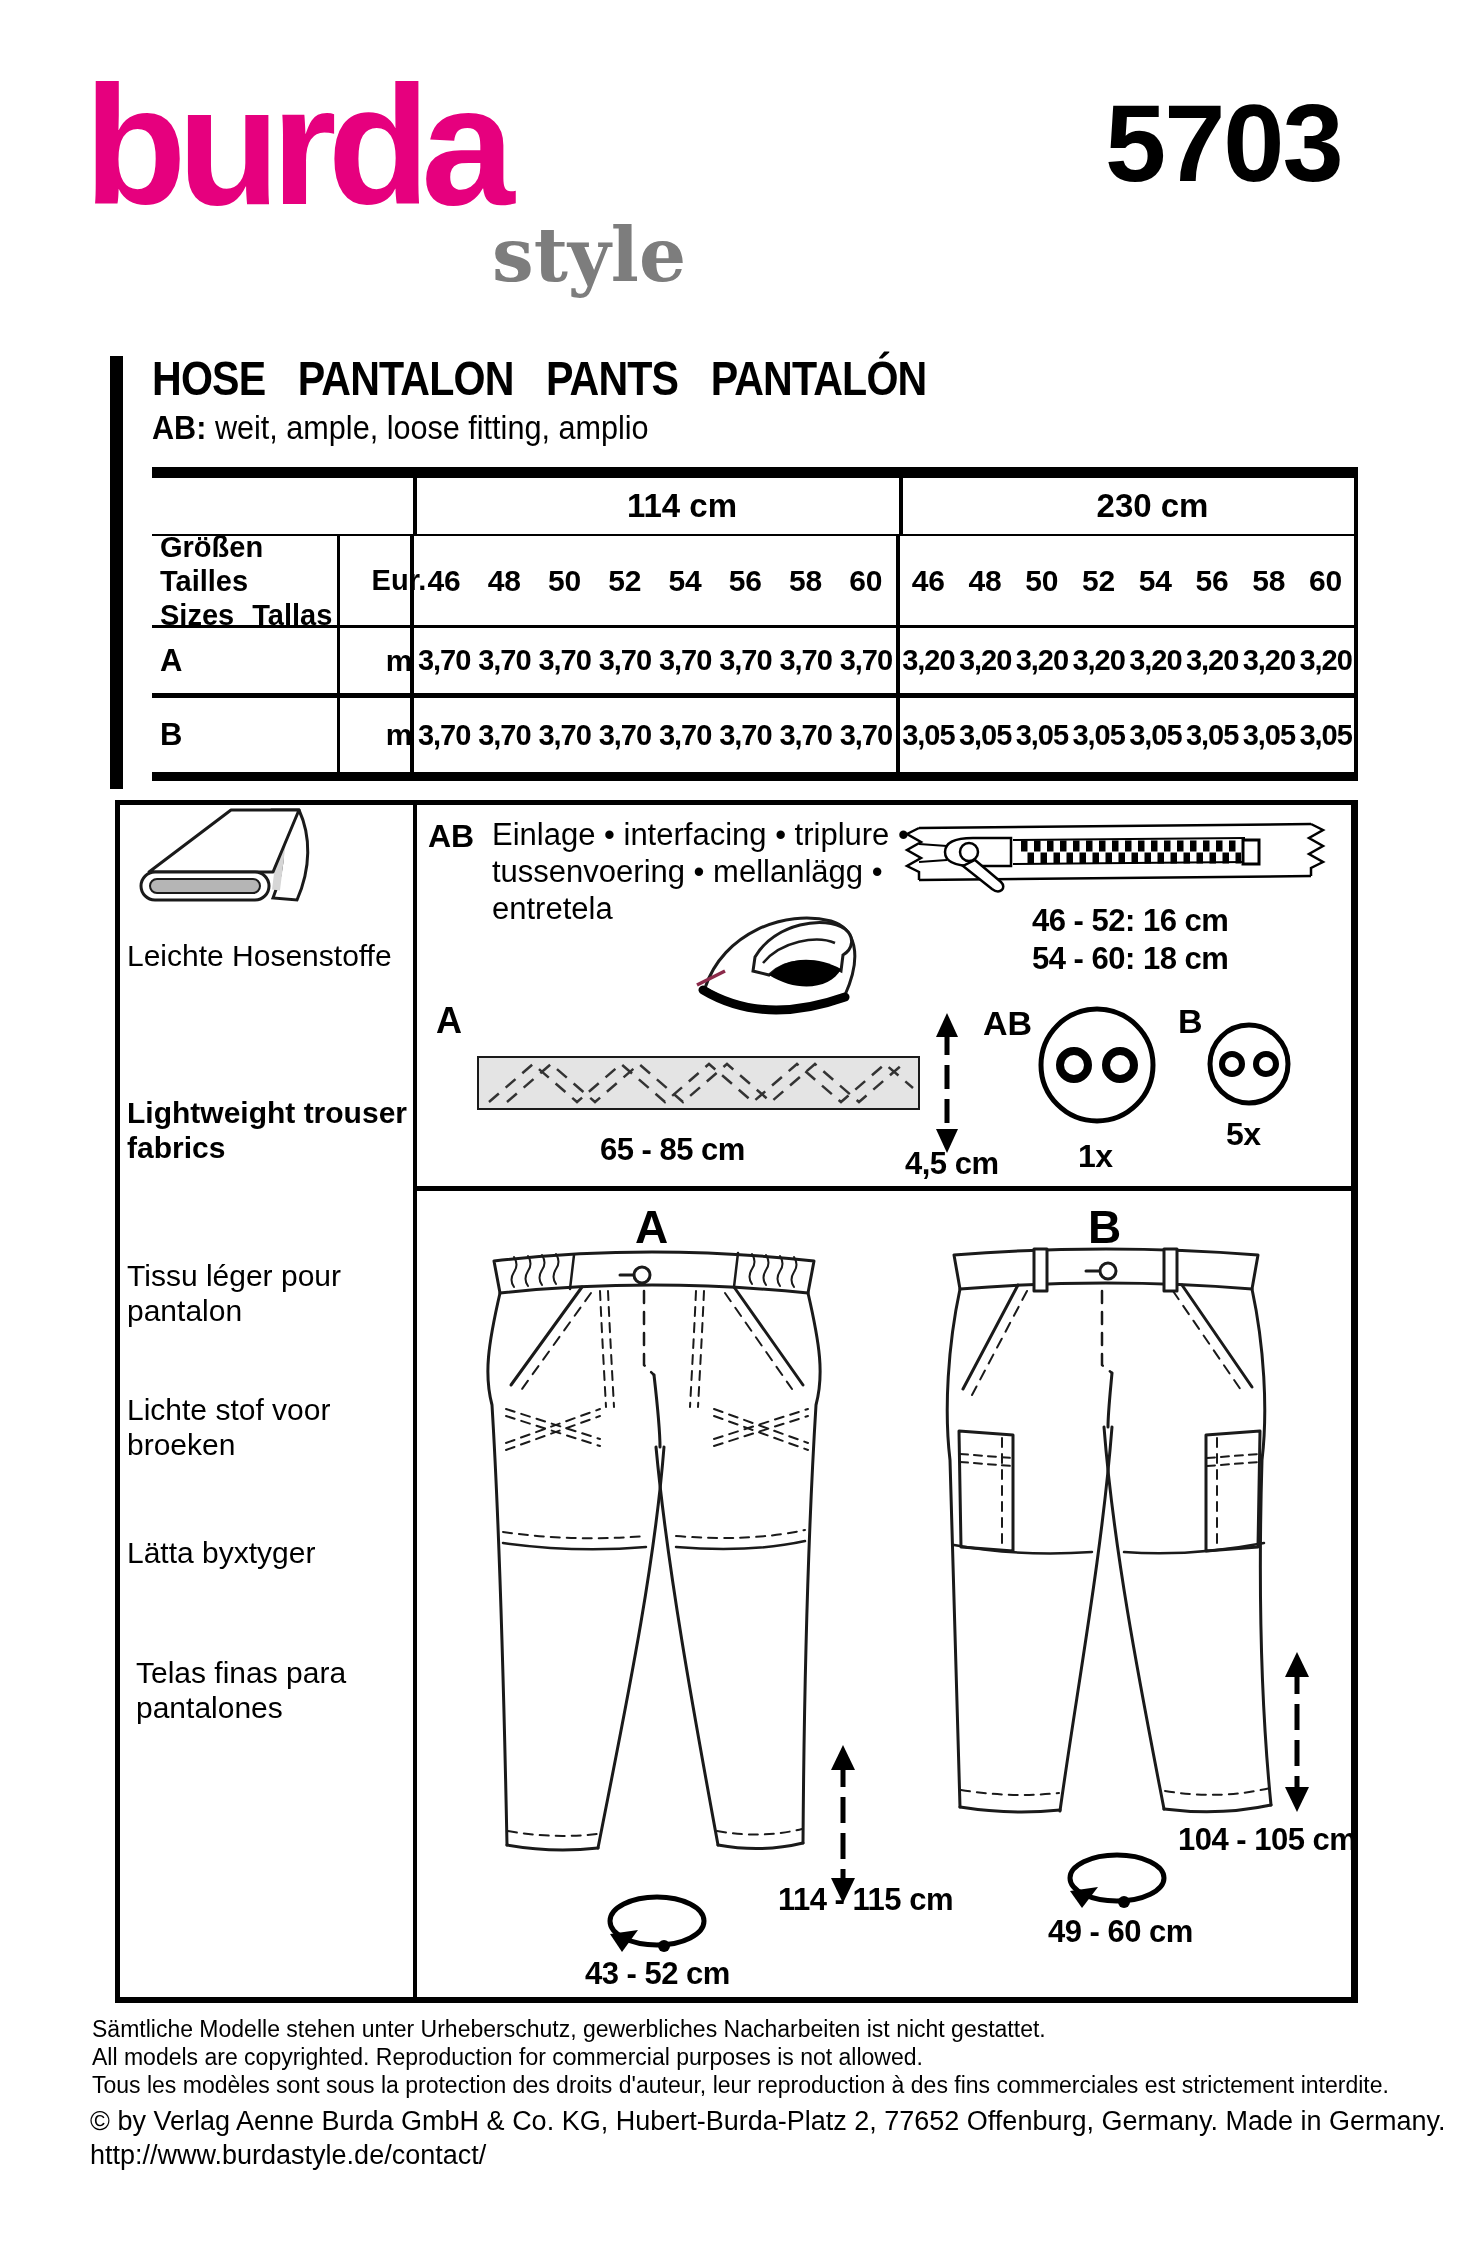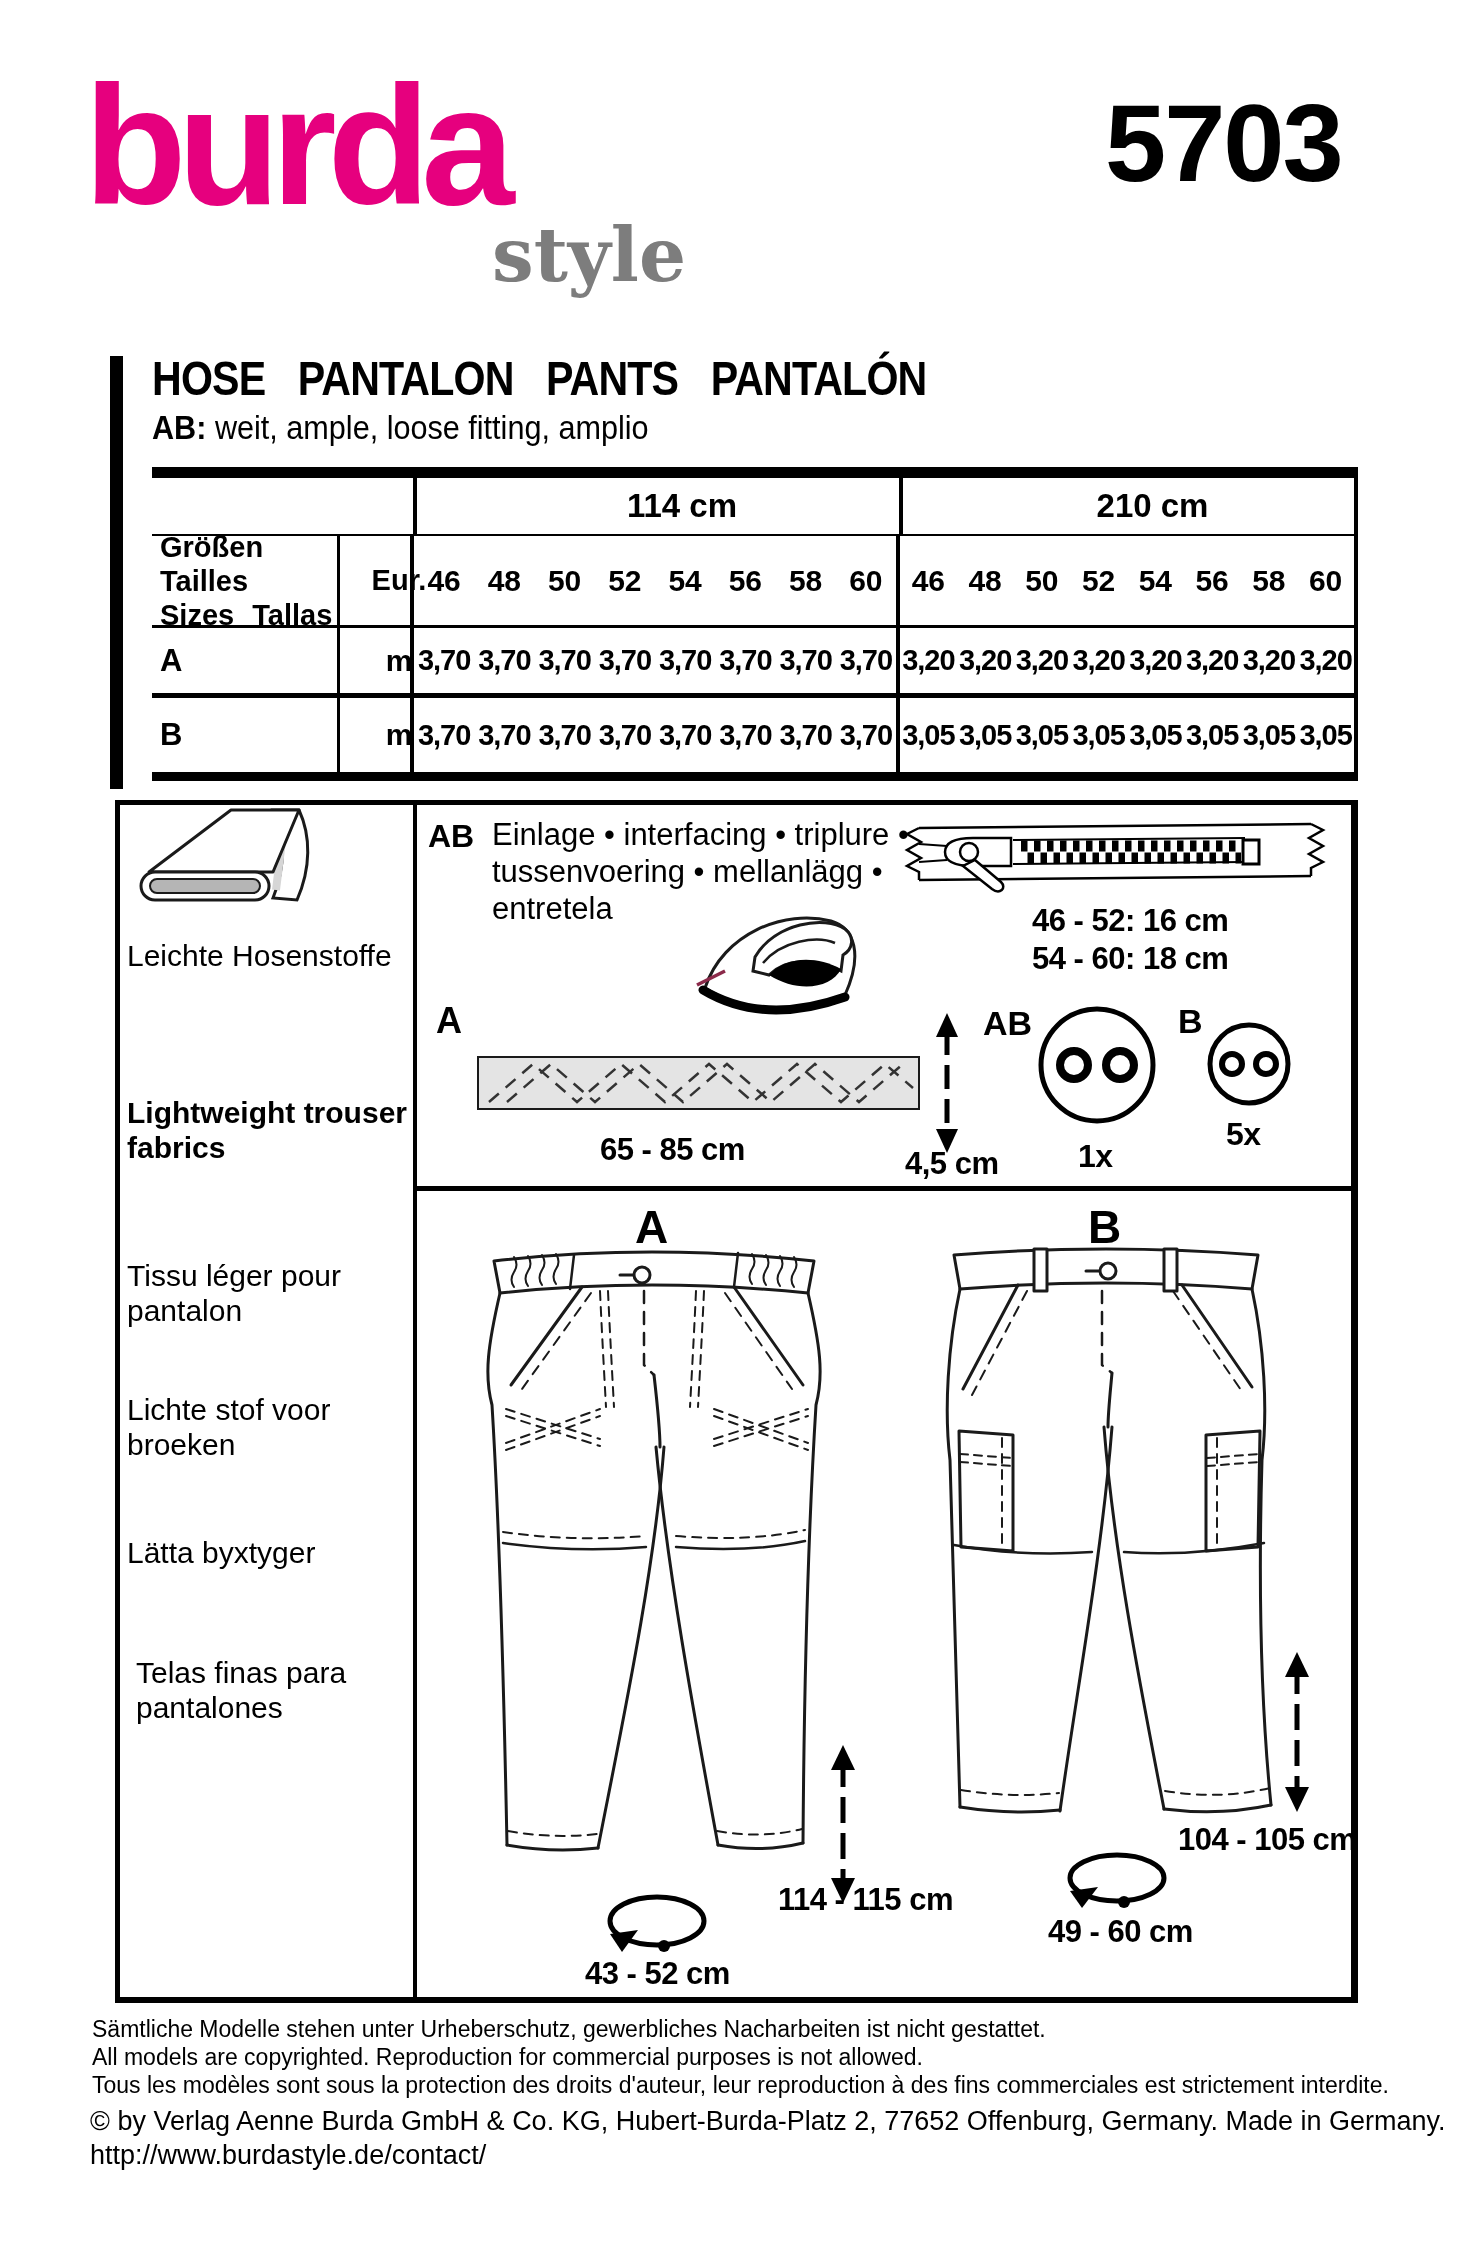--- a/index.html
+++ b/index.html
@@ -54,21 +54,21 @@
   <div class="abs title-h condL" style="left:152px;top:354px;">HOSE PANTALON PANTS PANTALÓN</div>
   <div class="abs title-sub condM" style="left:152px;top:410px;">
     <span class="b">AB:</span><span> weit, ample, loose fitting, amplio</span>
   </div>
 
   <div id="ftable">
 
     <div class="trow" style="height:58px;border-bottom:2px solid #000;">
       <div class="tc" style="width:265px;border-right:4px solid #000;"></div>
       <div class="tc cent b" style="width:486px;border-right:4px solid #000;font-size:33px;">114 cm</div>
-      <div class="tc cent b" style="flex:1;font-size:33px;">210 cm</div>
+      <div class="tc cent b" style="flex:1;font-size:33px;">230 cm</div>
     </div>
 
     <div class="trow" style="height:92px;border-bottom:3px solid #000;">
       <div class="tc" style="width:188px;border-right:3px solid #000;padding-left:8px;">
         <div class="b" style="font-size:29px;line-height:34px;word-spacing:10px;">
           <div>Größen Tailles</div>
           <div>Sizes Tallas</div>
         </div>
       </div>
       <div class="tc cent b" style="width:74px;border-right:4px solid #000;font-size:29px;">Eur.</div>

